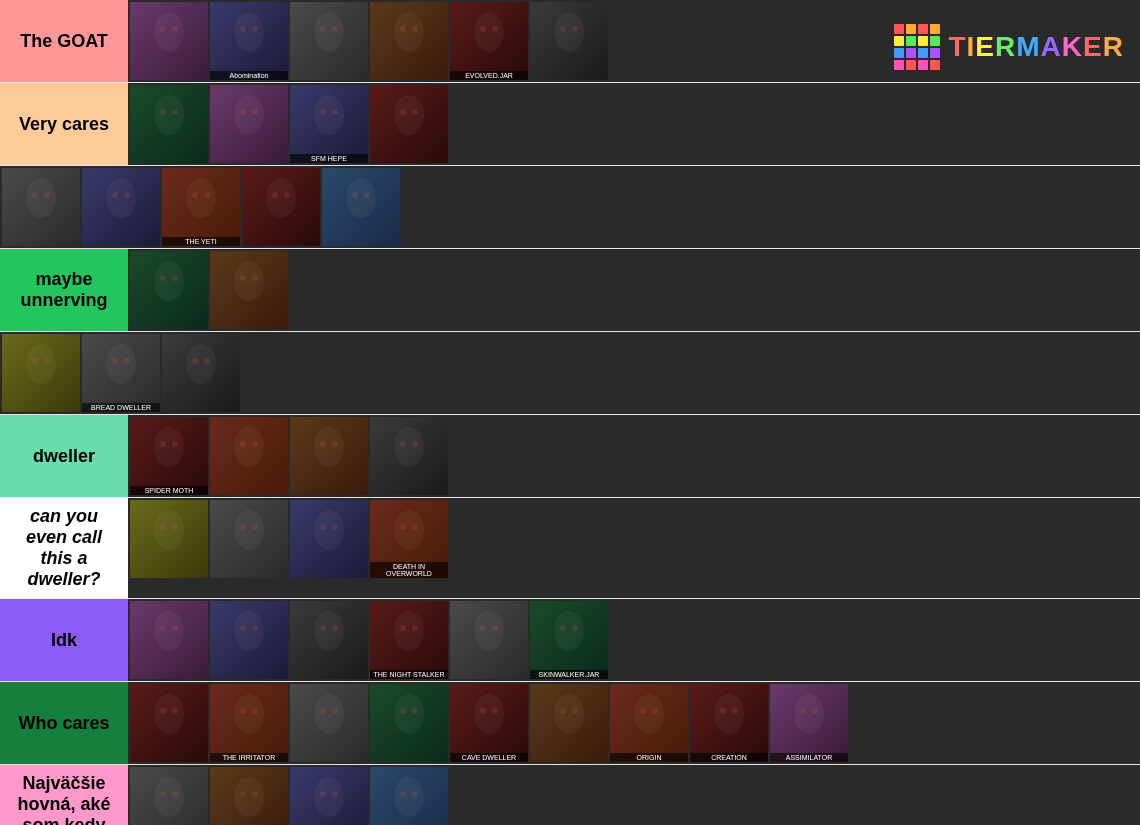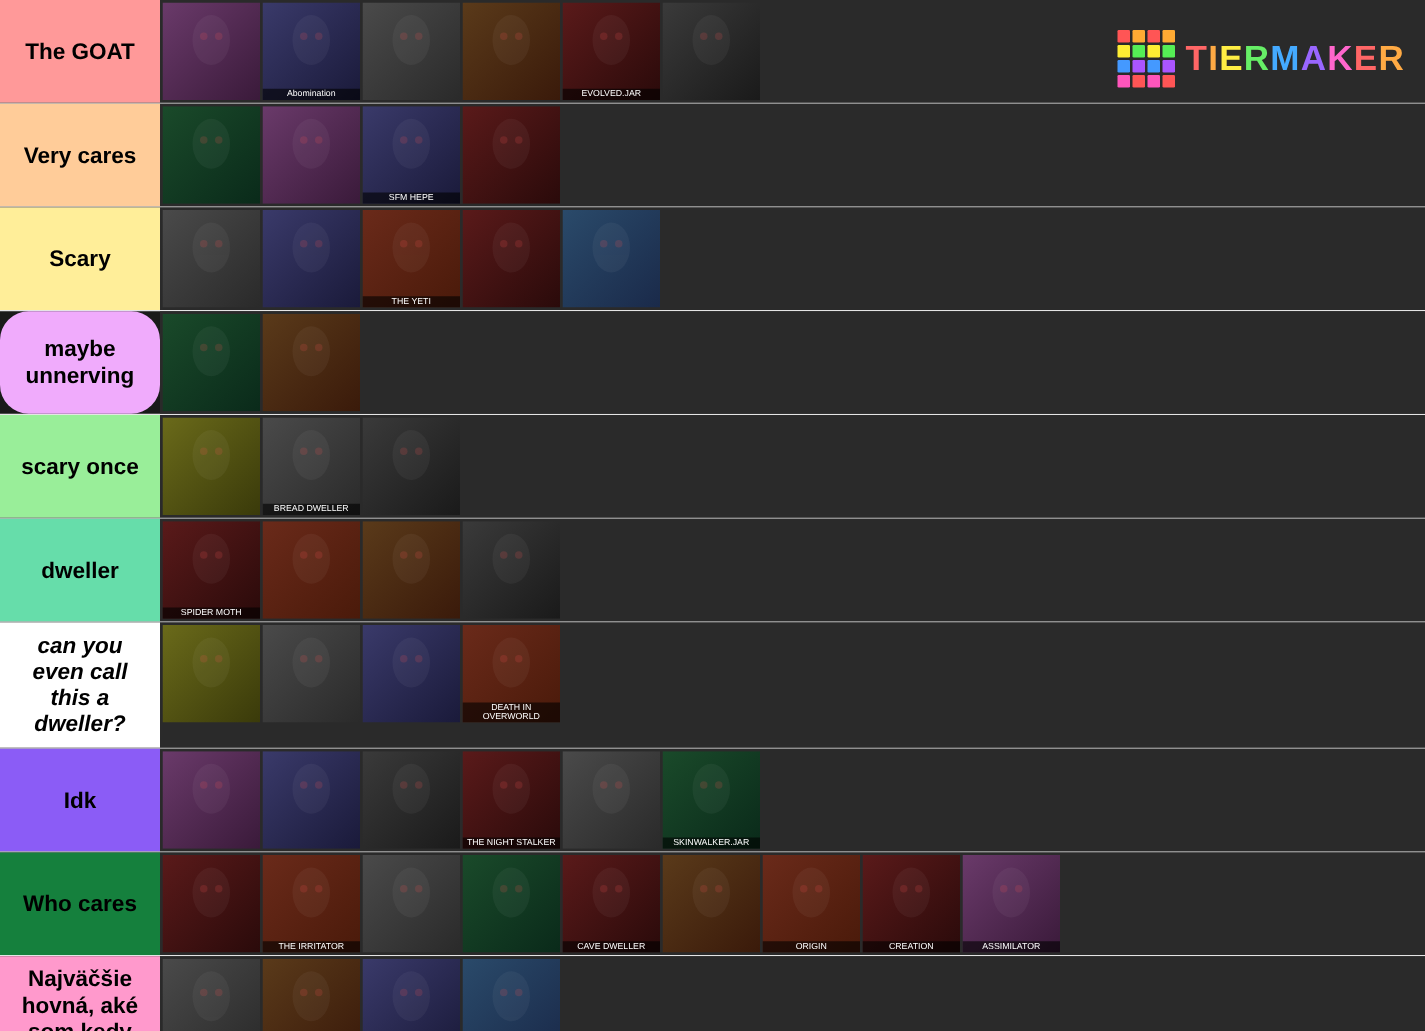--- a/index.html
+++ b/index.html
@@ -258,21 +258,20 @@
               <svg width="60" height="60" viewBox="0 0 60 60" style="position: absolute; top: 5px; left: 9px; opacity: 0.3;">
                 <ellipse cx="30" cy="25" rx="15" ry="20" fill="rgba(255,255,255,0.15)"></ellipse>
                 <circle cx="24" cy="22" r="3" fill="rgba(255,100,100,0.6)"></circle>
                 <circle cx="36" cy="22" r="3" fill="rgba(255,100,100,0.6)"></circle>
               </svg>
             </div>
           </div>
         </div>
       </div>
       <div class="tier-row">
-        <div class="tier-label" style="background: rgb(255, 238, 153);">Scary</div>
         <div class="tier-items">
           <div class="tier-item">
             <div class="img-placeholder bg6">
               <svg width="60" height="60" viewBox="0 0 60 60" style="position: absolute; top: 5px; left: 9px; opacity: 0.3;">
                 <ellipse cx="30" cy="25" rx="15" ry="20" fill="rgba(255,255,255,0.15)"></ellipse>
                 <circle cx="24" cy="22" r="3" fill="rgba(255,100,100,0.6)"></circle>
                 <circle cx="36" cy="22" r="3" fill="rgba(255,100,100,0.6)"></circle>
               </svg>
             </div>
           </div>
@@ -309,21 +308,21 @@
               <svg width="60" height="60" viewBox="0 0 60 60" style="position: absolute; top: 5px; left: 9px; opacity: 0.3;">
                 <ellipse cx="30" cy="25" rx="15" ry="20" fill="rgba(255,255,255,0.15)"></ellipse>
                 <circle cx="24" cy="22" r="3" fill="rgba(255,100,100,0.6)"></circle>
                 <circle cx="36" cy="22" r="3" fill="rgba(255,100,100,0.6)"></circle>
               </svg>
             </div>
           </div>
         </div>
       </div>
       <div class="tier-row">
-        <div class="tier-label" style="background: #f0abfc; border-radius: 23px;">maybe unnerving</div>
+        <div class="tier-label" style="background: #22c55e;">maybe unnerving</div>
         <div class="tier-items">
           <div class="tier-item">
             <div class="img-placeholder bg4">
               <svg width="60" height="60" viewBox="0 0 60 60" style="position: absolute; top: 5px; left: 9px; opacity: 0.3;">
                 <ellipse cx="30" cy="25" rx="15" ry="20" fill="rgba(255,255,255,0.15)"></ellipse>
                 <circle cx="24" cy="22" r="3" fill="rgba(255,100,100,0.6)"></circle>
                 <circle cx="36" cy="22" r="3" fill="rgba(255,100,100,0.6)"></circle>
               </svg>
             </div>
           </div>
@@ -332,21 +331,20 @@
               <svg width="60" height="60" viewBox="0 0 60 60" style="position: absolute; top: 5px; left: 9px; opacity: 0.3;">
                 <ellipse cx="30" cy="25" rx="15" ry="20" fill="rgba(255,255,255,0.15)"></ellipse>
                 <circle cx="24" cy="22" r="3" fill="rgba(255,100,100,0.6)"></circle>
                 <circle cx="36" cy="22" r="3" fill="rgba(255,100,100,0.6)"></circle>
               </svg>
             </div>
           </div>
         </div>
       </div>
       <div class="tier-row">
-        <div class="tier-label" style="background: rgb(153, 238, 153);">scary once</div>
         <div class="tier-items">
           <div class="tier-item">
             <div class="img-placeholder bg8">
               <svg width="60" height="60" viewBox="0 0 60 60" style="position: absolute; top: 5px; left: 9px; opacity: 0.3;">
                 <ellipse cx="30" cy="25" rx="15" ry="20" fill="rgba(255,255,255,0.15)"></ellipse>
                 <circle cx="24" cy="22" r="3" fill="rgba(255,100,100,0.6)"></circle>
                 <circle cx="36" cy="22" r="3" fill="rgba(255,100,100,0.6)"></circle>
               </svg>
             </div>
           </div>

